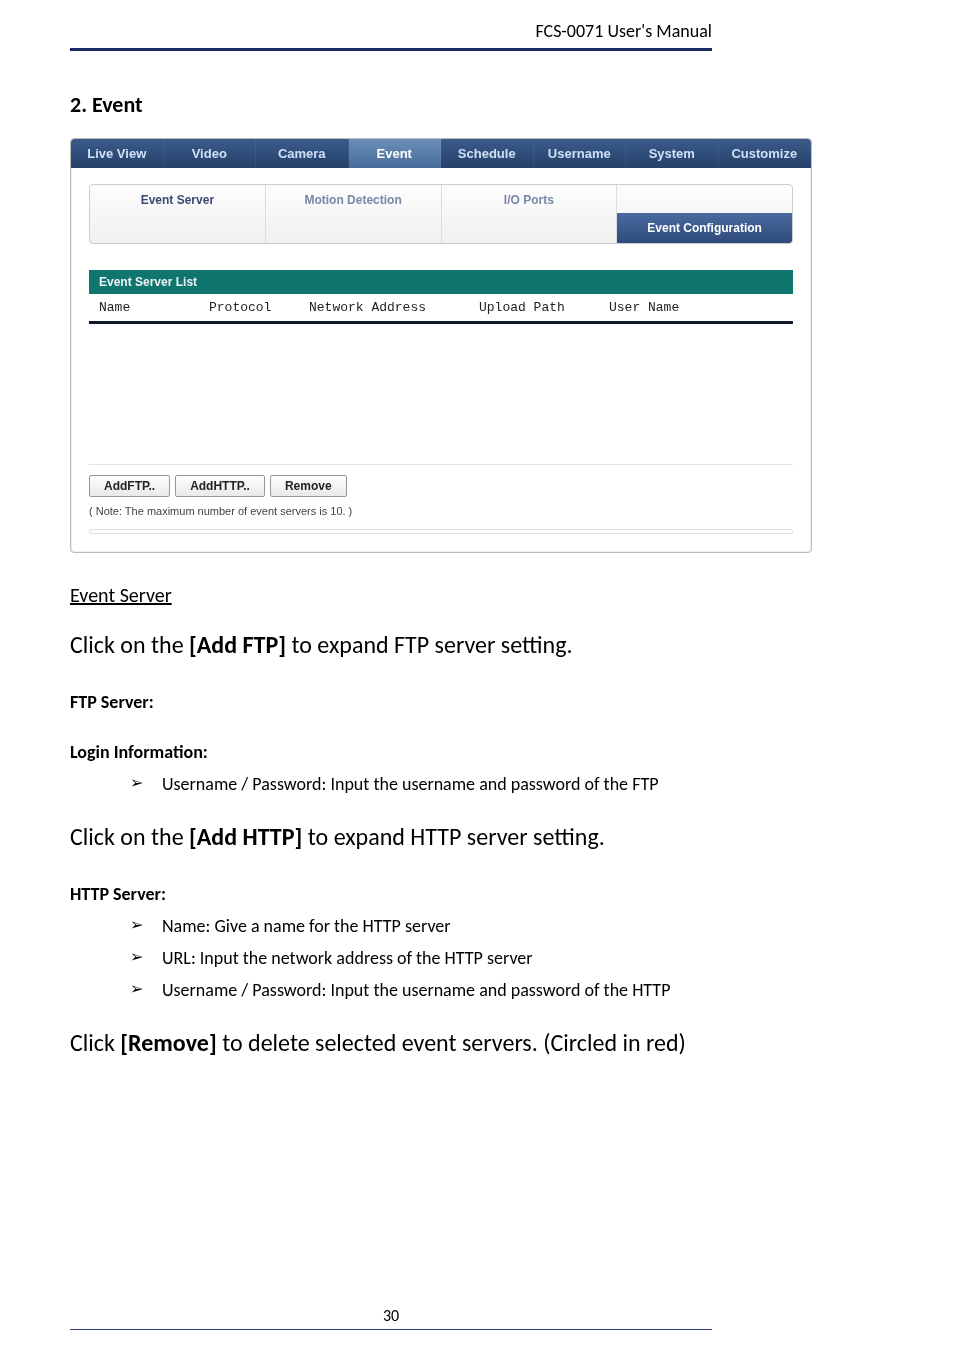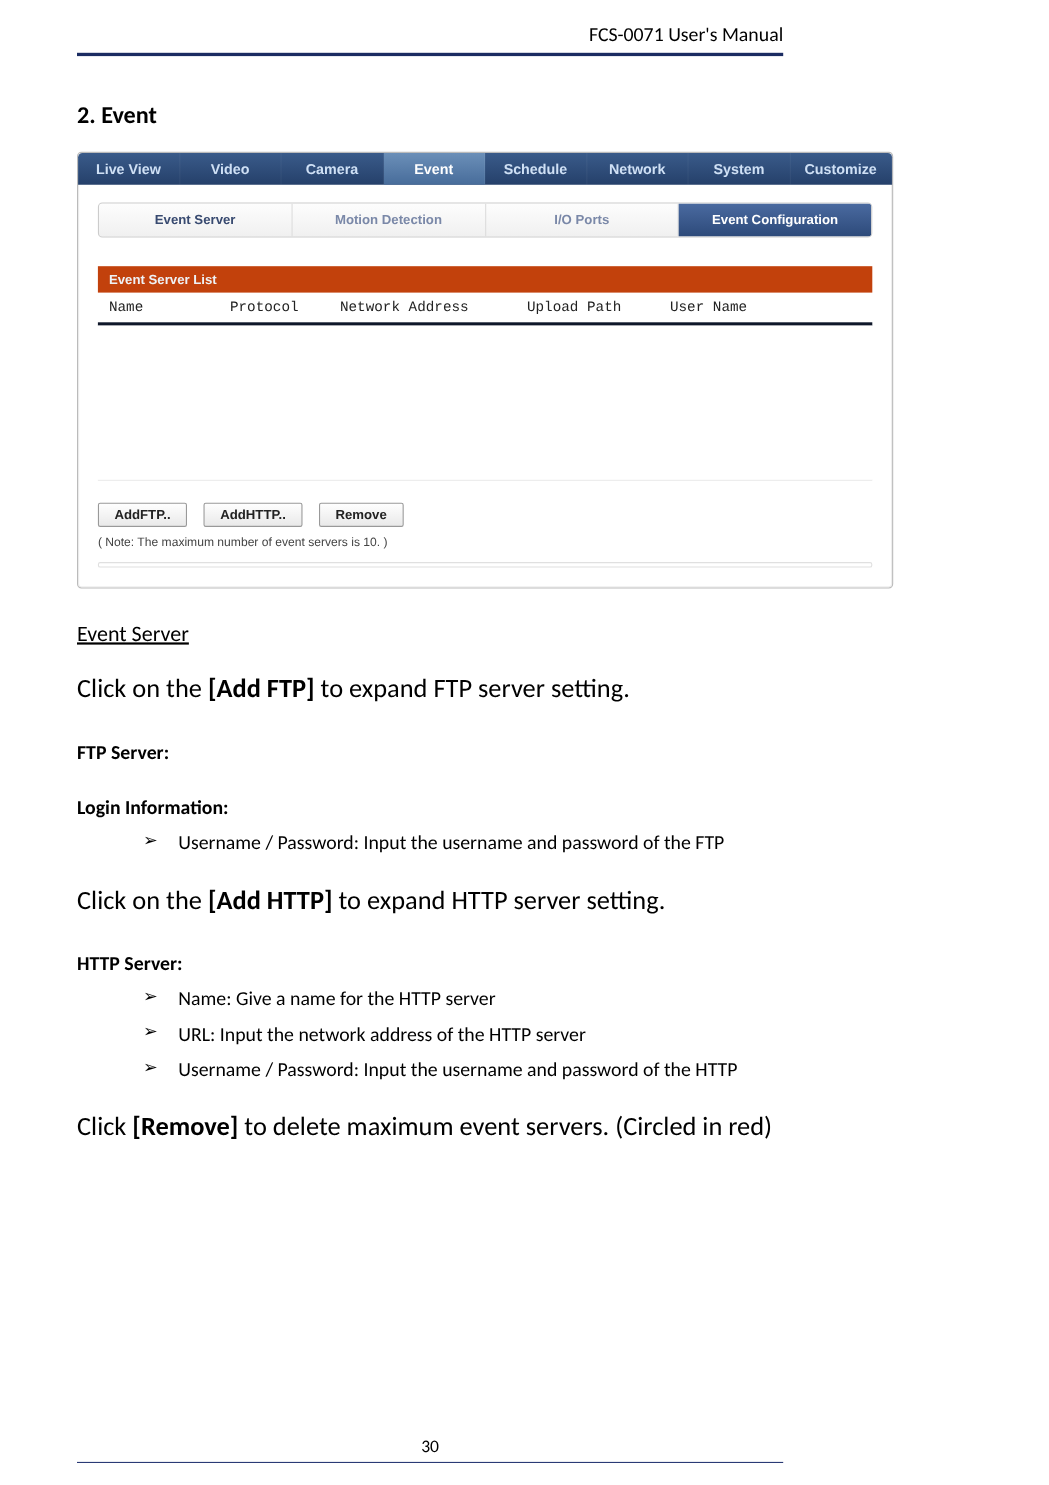--- a/index.html
+++ b/index.html
@@ -124,34 +124,34 @@
   .ui-subtabs .stab {
     flex: 1;
     text-align: center;
     padding: 8px 0;
     font-size: 12px;
     font-weight: bold;
     color: #384a70;
     border-right: 1px solid #ddd;
     cursor: pointer;
   }
-  .ui-subtabs .stab:last-child { border-right: none; }
+  .ui-subtabs .stab:last-child { border-right: none; margin-top: 28px; }
   .ui-subtabs .stab.active {
     background: linear-gradient(#4a6aa0, #2d4a7a);
     color: #fff;
   }
   .ui-subtabs .stab.dim {
     color: #7a88a8;
   }
   .ui-listbox {
     margin-top: 26px;
     border-bottom: 1px solid #e5e5e5;
   }
   .ui-list-title {
-    background: #c2410c;
+    background: #0f766e;
     color: #eef1f5;
     font-size: 12px;
     font-weight: bold;
     padding: 5px 10px;
   }
   .ui-list-head {
     display: flex;
     padding: 6px 10px;
     font-family: "Courier New", monospace;
     font-size: 13px;
@@ -161,23 +161,23 @@
   .ui-list-head .col1 { flex: 0 0 110px; }
   .ui-list-head .col2 { flex: 0 0 100px; }
   .ui-list-head .col3 { flex: 0 0 170px; }
   .ui-list-head .col4 { flex: 0 0 130px; }
   .ui-list-head .col5 { flex: 1; }
   .ui-list-body {
     height: 140px;
     background: #fff;
   }
   .ui-btnrow {
-    margin-top: 20px;
-    display: flex;
-    gap: 15px;
+    margin-top: 10px;
+    display: flex;
+    gap: 5px;
   }
   .ui-btn {
     background: linear-gradient(#fefefe, #e9e9e9);
     border: 1px solid #999;
     border-radius: 2px;
     padding: 3px 14px;
     font-size: 12px;
     font-weight: bold;
     color: #222;
     cursor: pointer;
@@ -204,21 +204,21 @@
 
   <div class="section-heading">2. Event</div>
 
   <div class="ui-panel">
     <div class="ui-topbar">
       <div class="titem">Live View</div>
       <div class="titem">Video</div>
       <div class="titem">Camera</div>
       <div class="titem active">Event</div>
       <div class="titem">Schedule</div>
-      <div class="titem">Network</div>
+      <div class="titem">Username</div>
       <div class="titem">System</div>
       <div class="titem">Customize</div>
     </div>
 
     <div class="ui-inner">
       <div class="ui-subtabs">
         <div class="stab">Event Server</div>
         <div class="stab dim">Motion Detection</div>
         <div class="stab dim">I/O Ports</div>
         <div class="stab active">Event Configuration</div>
@@ -264,21 +264,21 @@
   </p>
 
   <div class="body-text-bold">HTTP Server:</div>
   <ul class="bullets">
     <li>Name: Give a name for the HTTP server</li>
     <li>URL: Input the network address of the HTTP server</li>
     <li>Username / Password: Input the username and password of the HTTP</li>
   </ul>
 
   <p class="body-text">
-    <span>Click </span><b>[Remove]</b><span> to delete maximum event servers. (Circled in red)</span>
+    <span>Click </span><b>[Remove]</b><span> to delete selected event servers. (Circled in red)</span>
   </p>
 
   <div class="footer">
     <span>30</span>
     <div class="line"></div>
   </div>
 
 </div>
 
 </body></html>

